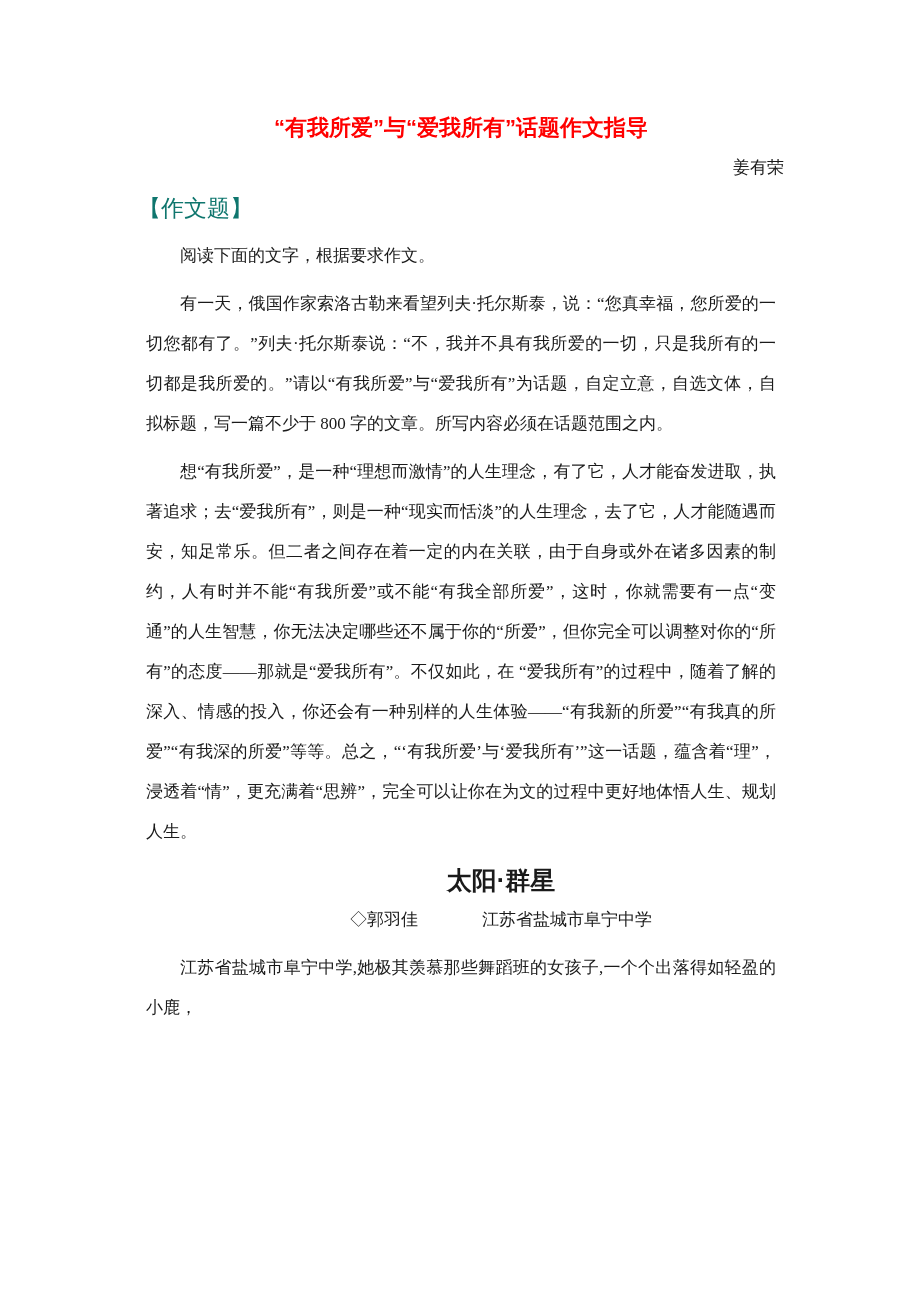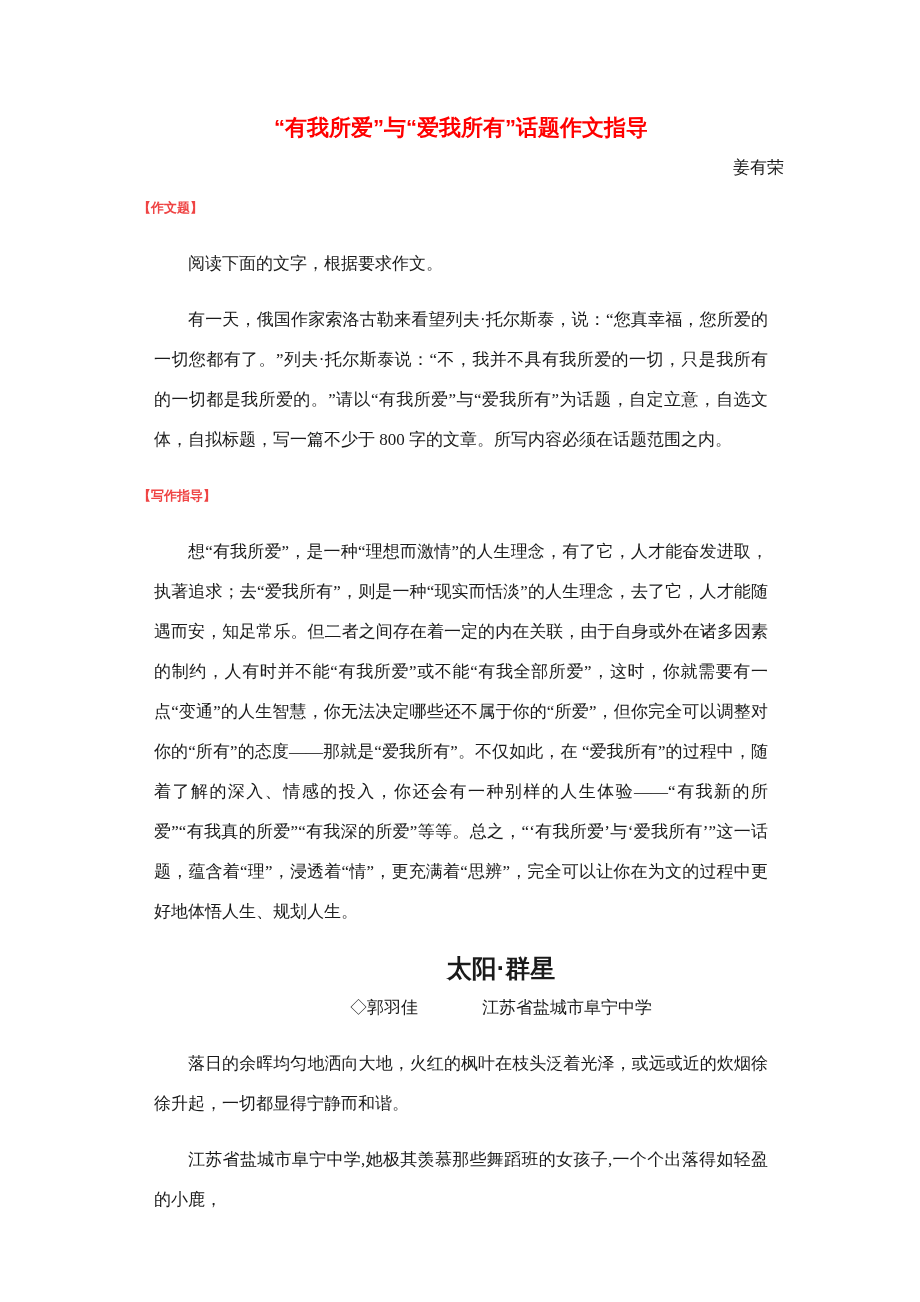--- a/index.html
+++ b/index.html
@@ -31,28 +31,28 @@
     line-height: 40px;
     white-space: nowrap;
   }
   .doc-author {
     text-align: right;
     line-height: 40px;
   }
   .sec-heading {
     margin: 0;
     font-family: "Liberation Sans", sans-serif;
-    font-size: 13px;
-    font-weight: bold;
-    color: #ef4444;
+    font-size: 23px;
+    font-weight: normal;
+    color: #0f766e;
     line-height: 40px;
     text-align: left;
   }
   p.body-para {
-    margin: 16px;
+    margin: 8px;
     text-indent: 2em;
     text-align: justify;
     text-justify: inter-ideograph;
     line-height: 40px;
   }
   .essay-title {
     position: relative;
     left: 40px;
     text-align: center;
     font-family: "Liberation Sans", sans-serif;
@@ -79,30 +79,28 @@
   <h1 class="doc-title">“有我所爱”与“爱我所有”话题作文指导</h1>
 
   <div class="doc-author">姜有荣</div>
 
   <h2 class="sec-heading">【作文题】</h2>
 
   <p class="body-para">阅读下面的文字，根据要求作文。</p>
 
   <p class="body-para">有一天，俄国作家索洛古勒来看望列夫·托尔斯泰，说：“您真幸福，您所爱的一切您都有了。”列夫·托尔斯泰说：“不，我并不具有我所爱的一切，只是我所有的一切都是我所爱的。”请以“有我所爱”与“爱我所有”为话题，自定立意，自选文体，自拟标题，写一篇不少于 800 字的文章。所写内容必须在话题范围之内。</p>
 
-  <h2 class="sec-heading">【写作指导】</h2>
 
   <p class="body-para">想“有我所爱”，是一种“理想而激情”的人生理念，有了它，人才能奋发进取，执著追求；去“爱我所有”，则是一种“现实而恬淡”的人生理念，去了它，人才能随遇而安，知足常乐。但二者之间存在着一定的内在关联，由于自身或外在诸多因素的制约，人有时并不能“有我所爱”或不能“有我全部所爱”，这时，你就需要有一点“变通”的人生智慧，你无法决定哪些还不属于你的“所爱”，但你完全可以调整对你的“所有”的态度——那就是“爱我所有”。不仅如此，在 “爱我所有”的过程中，随着了解的深入、情感的投入，你还会有一种别样的人生体验——“有我新的所爱”“有我真的所爱”“有我深的所爱”等等。总之，“‘有我所爱’与‘爱我所有’”这一话题，蕴含着“理”，浸透着“情”，更充满着“思辨”，完全可以让你在为文的过程中更好地体悟人生、规划人生。</p>
 
 
   <div class="essay-title">太阳·群星</div>
 
   <div class="essay-byline">
     <span>◇郭羽佳</span><span class="byline-school">江苏省盐城市阜宁中学</span>
   </div>
 
-  <p class="body-para">落日的余晖均匀地洒向大地，火红的枫叶在枝头泛着光泽，或远或近的炊烟徐徐升起，一切都显得宁静而和谐。</p>
 
 
 
   <p class="body-para">江苏省盐城市阜宁中学,她极其羡慕那些舞蹈班的女孩子,一个个出落得如轻盈的小鹿，</p>
 
 </div>
 
 </body></html>

